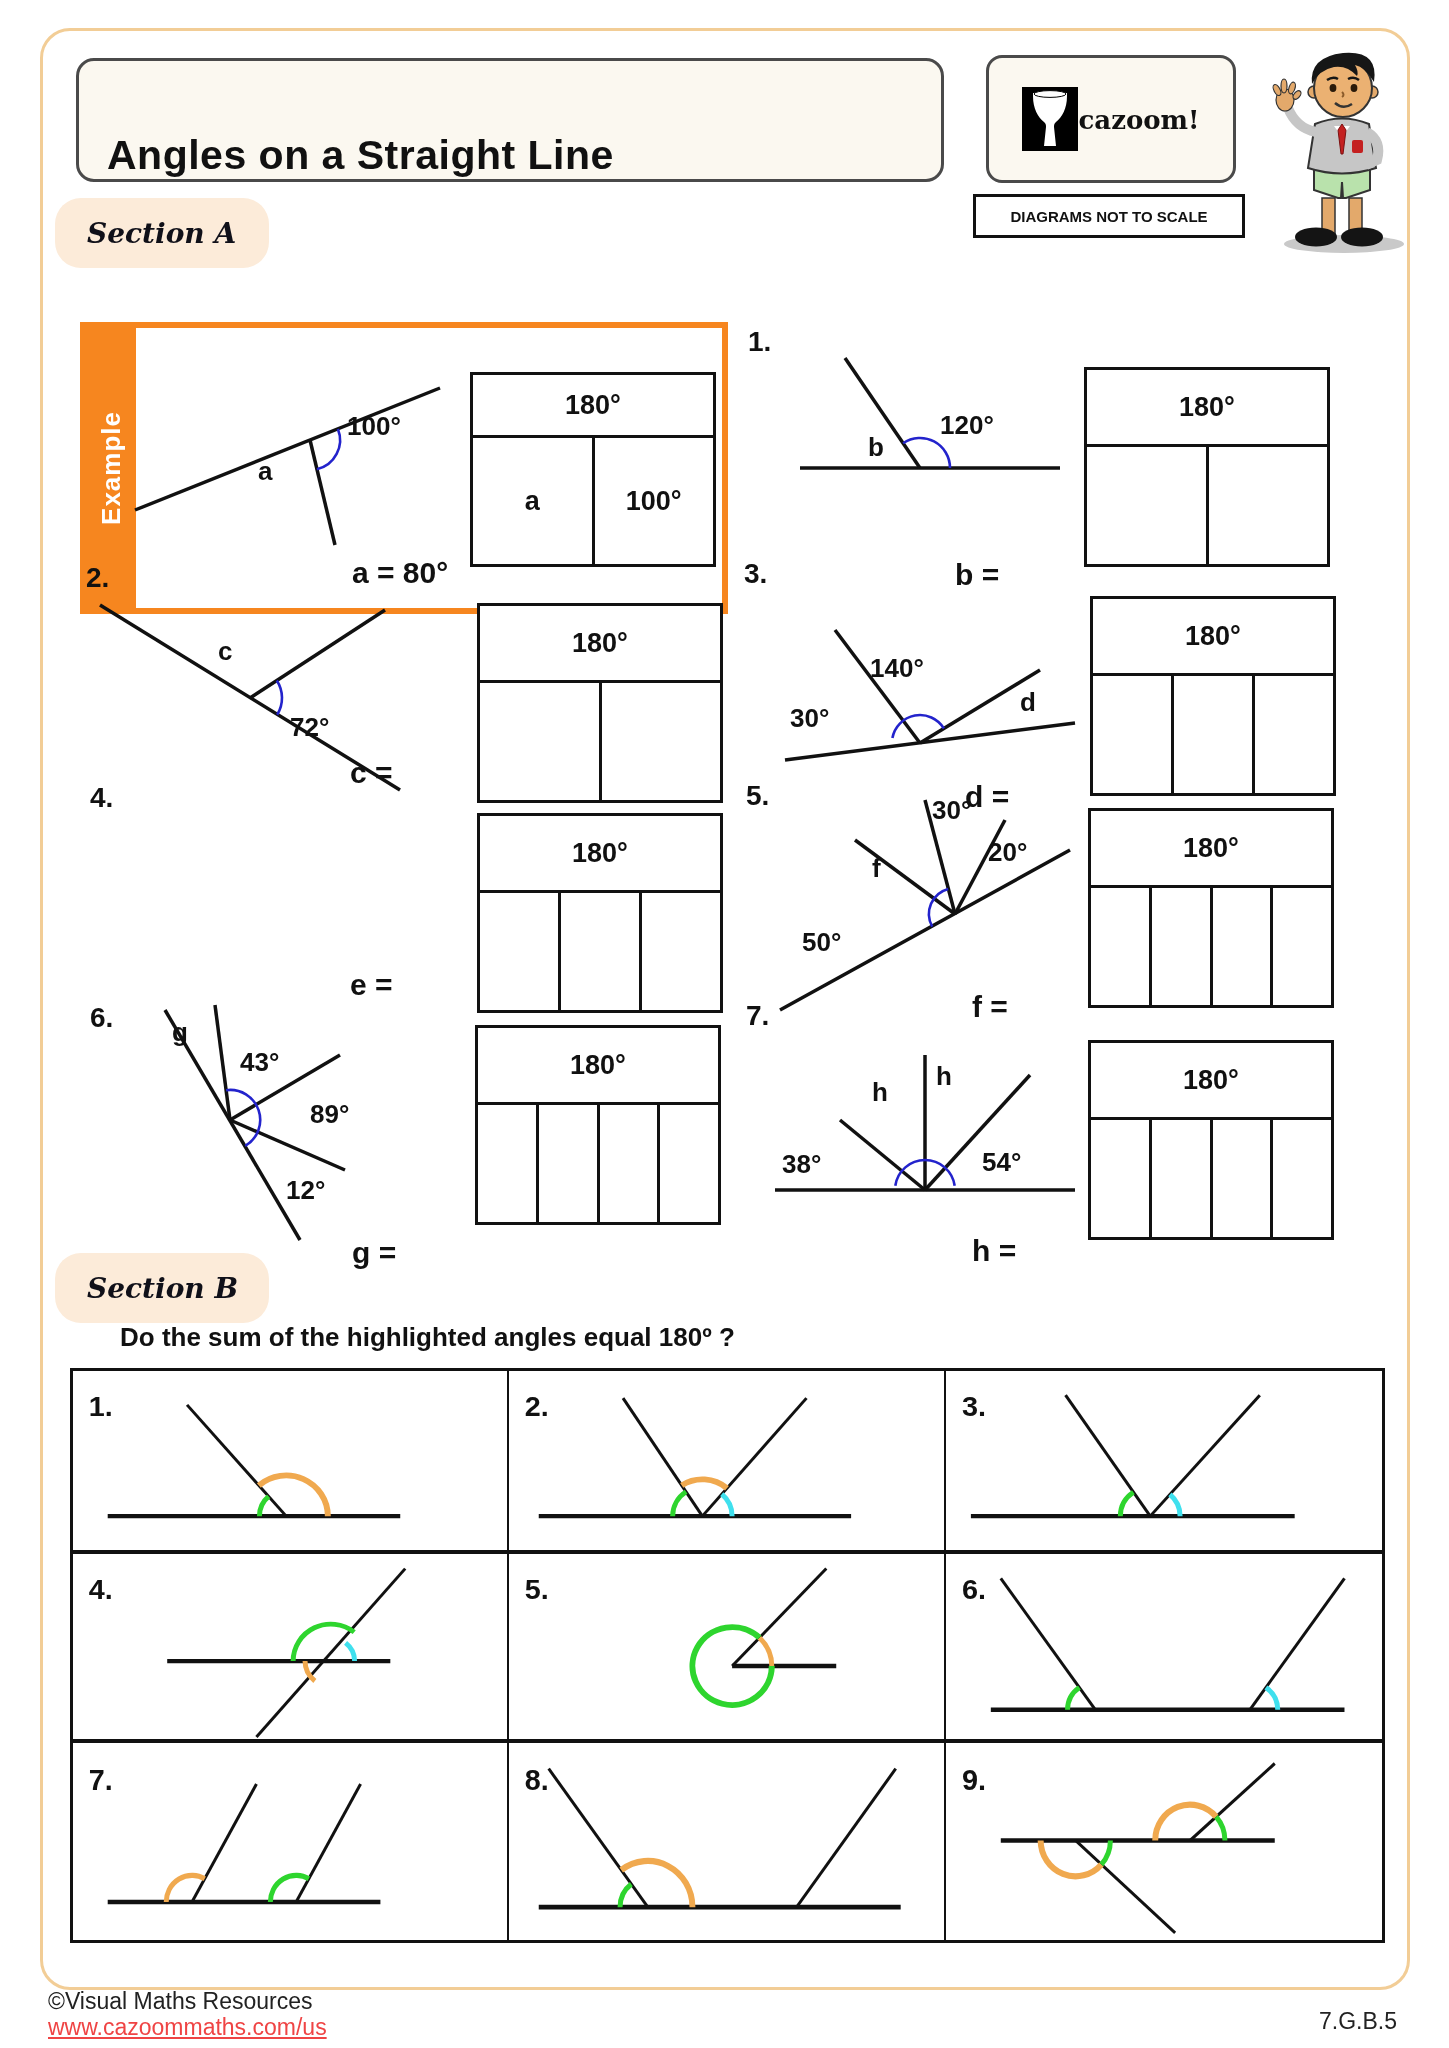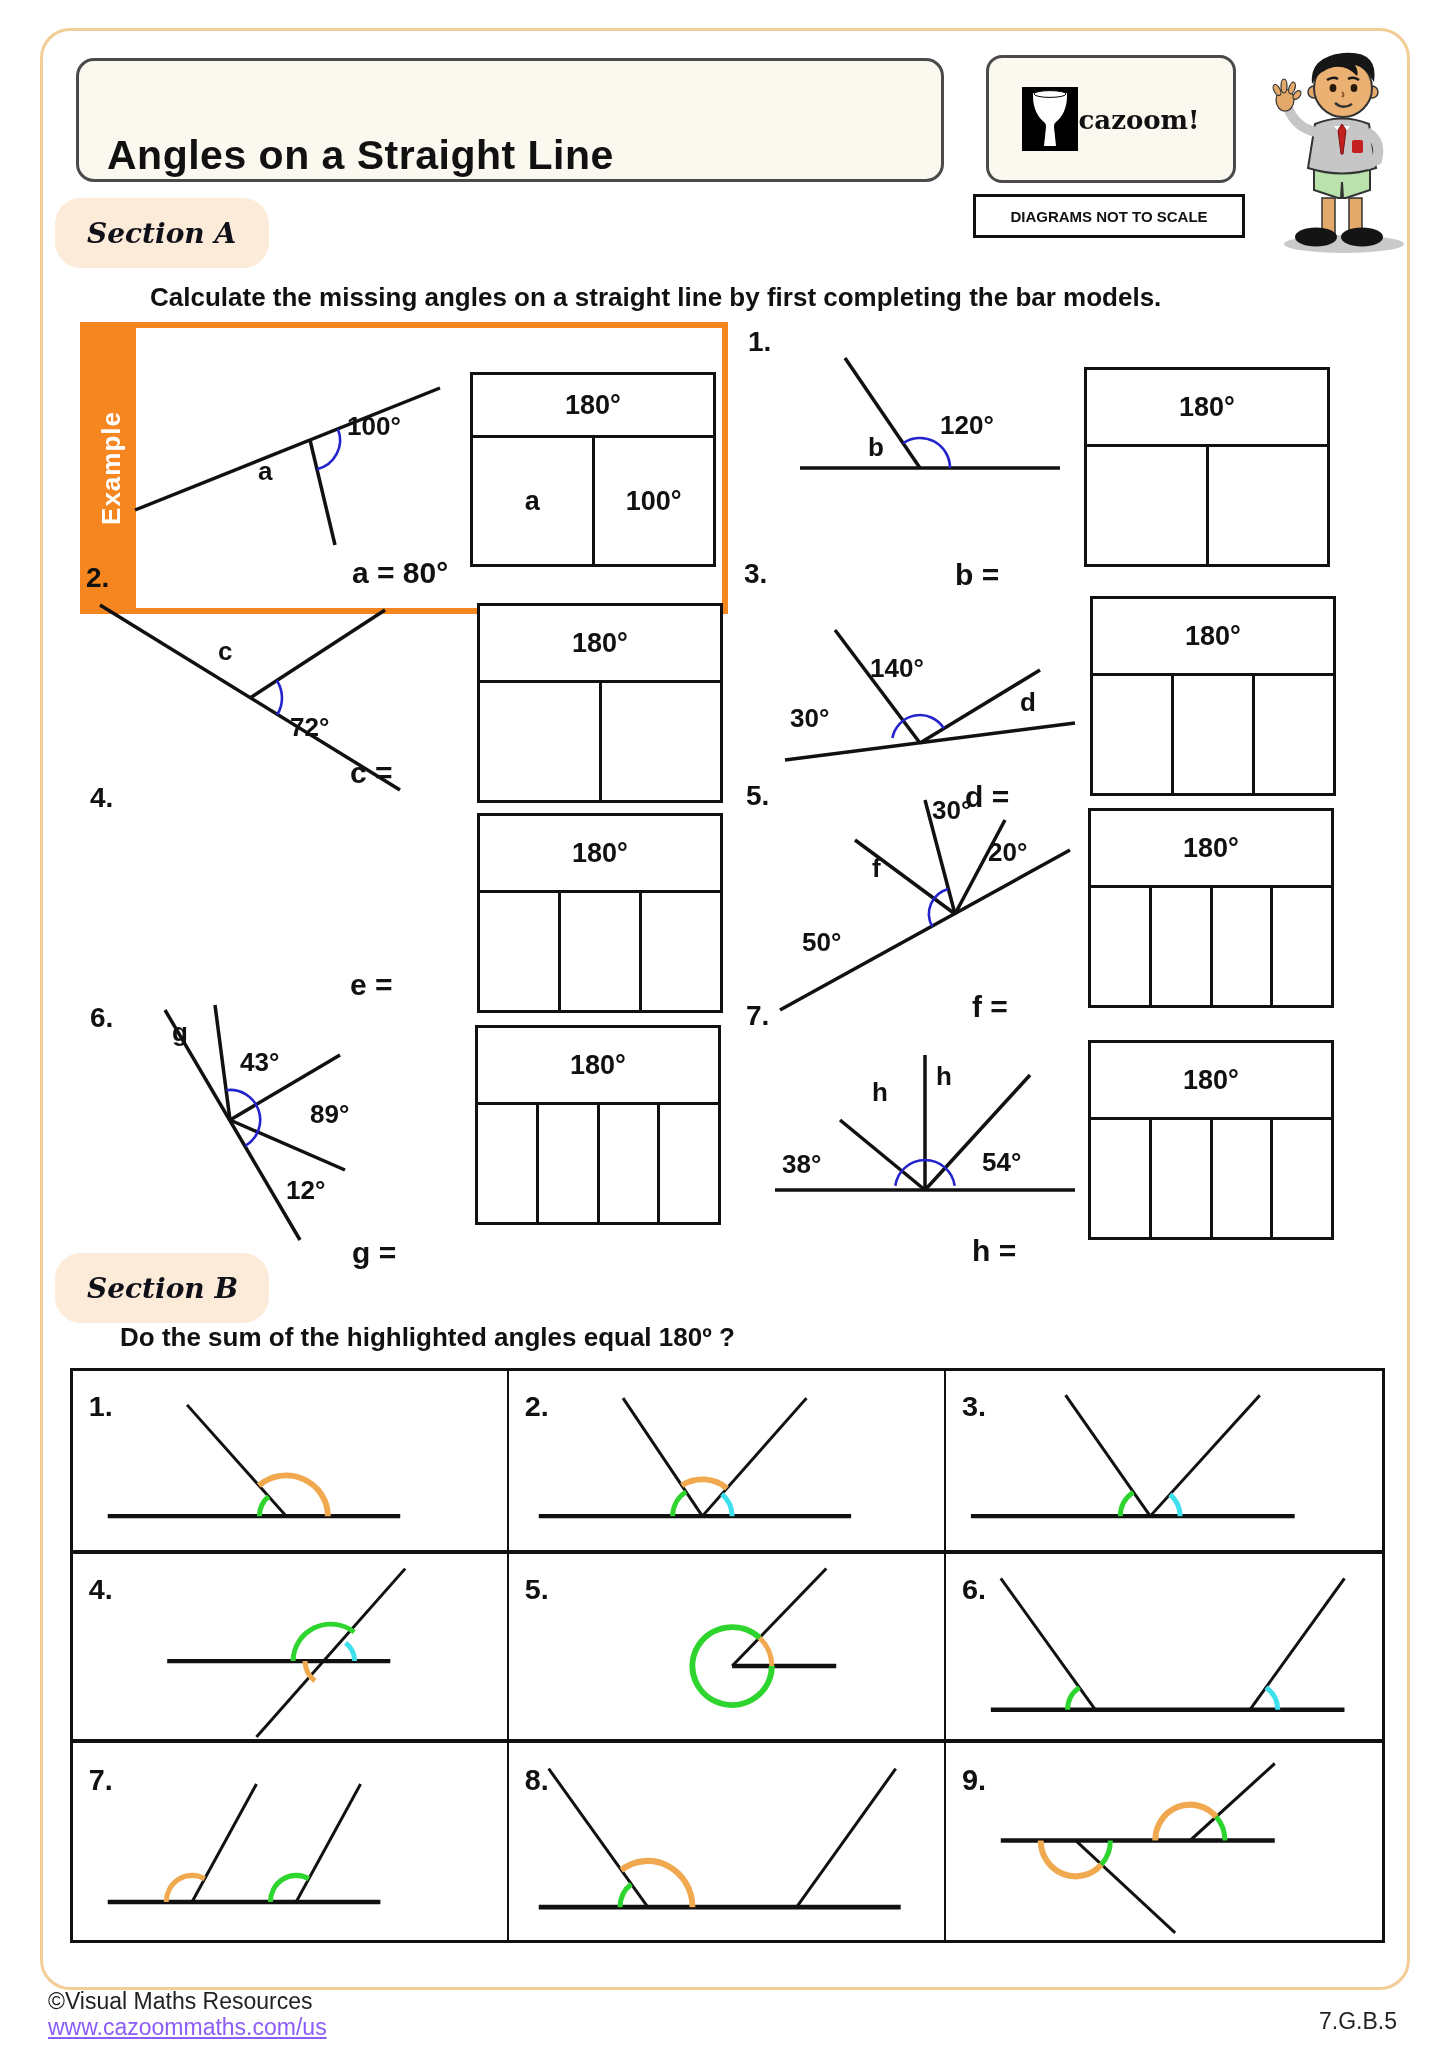--- a/index.html
+++ b/index.html
@@ -45,21 +45,21 @@
   
   .gridb{position:absolute;left:70px;top:1368px;width:1315px;height:575px;border:3px solid #111;
          display:grid;grid-template-columns:1fr 1fr 1fr;grid-template-rows:183px 189px 1fr;box-sizing:border-box;}
   .gcell{border-right:2.5px solid #111;border-bottom:4px solid #111;position:relative;overflow:hidden;}
   .gcell:nth-child(3n){border-right:none;}
   .gcell:nth-child(n+7){border-bottom:none;}
   .gcell svg{display:block;width:100%;height:100%;}
   .gcell svg text{font-family:"Liberation Sans",sans-serif;font-weight:bold;font-size:29px;fill:#111;}
   
   .foot{position:absolute;font-size:23px;color:#222;}
-  .foot a{color:#8b5cf6;text-decoration:underline;}
+  .foot a{color:#ef4444;text-decoration:underline;}
 </style>
 </head>
 <body>
 
 <div class="sheet">
   <div class="page-border"></div>
 
   <div class="title-box">
     <div class="title-text">Angles on a Straight Line</div>
   </div>
@@ -104,21 +104,20 @@
       <ellipse cx="102" cy="48" rx="3.4" ry="4" fill="#2a1a0a"></ellipse>
       <path d="M75 40 q6 -4 11 -1 M96 39 q6 -3 11 1" fill="none" stroke="#161616" stroke-width="2.5"></path>
       <path d="M83 63 q8 7 17 1" fill="none" stroke="#333" stroke-width="2.5"></path>
       <path d="M90 52 q3 3 0 5" fill="none" stroke="#8a5a2a" stroke-width="2"></path>
     </svg>
   </div>
 
   <div class="pill" style="left:55px;top:198px;">
     <span>Section A</span>
   </div>
-  <div class="instruction" style="left:150px;top:282px;">Calculate the missing angles on a straight line by first completing the bar models.</div>
 
   <div class="example-box">
     <div class="example-tab">
       <span>Example</span>
     </div>
   </div>
 
   <div class="diagram" style="left:110px;top:340px;">
     <svg width="360" height="215" viewBox="0 0 360 215">
       <line x1="25" y1="170" x2="330" y2="48" stroke="#111" stroke-width="3.5"></line>

